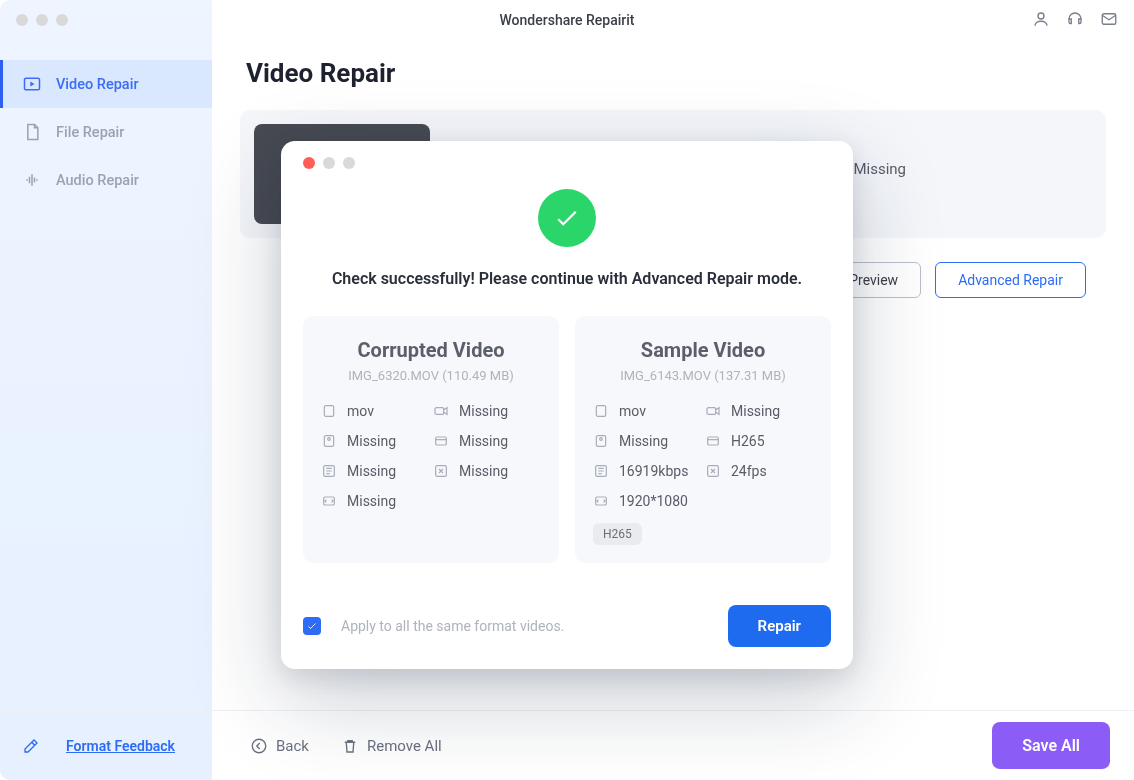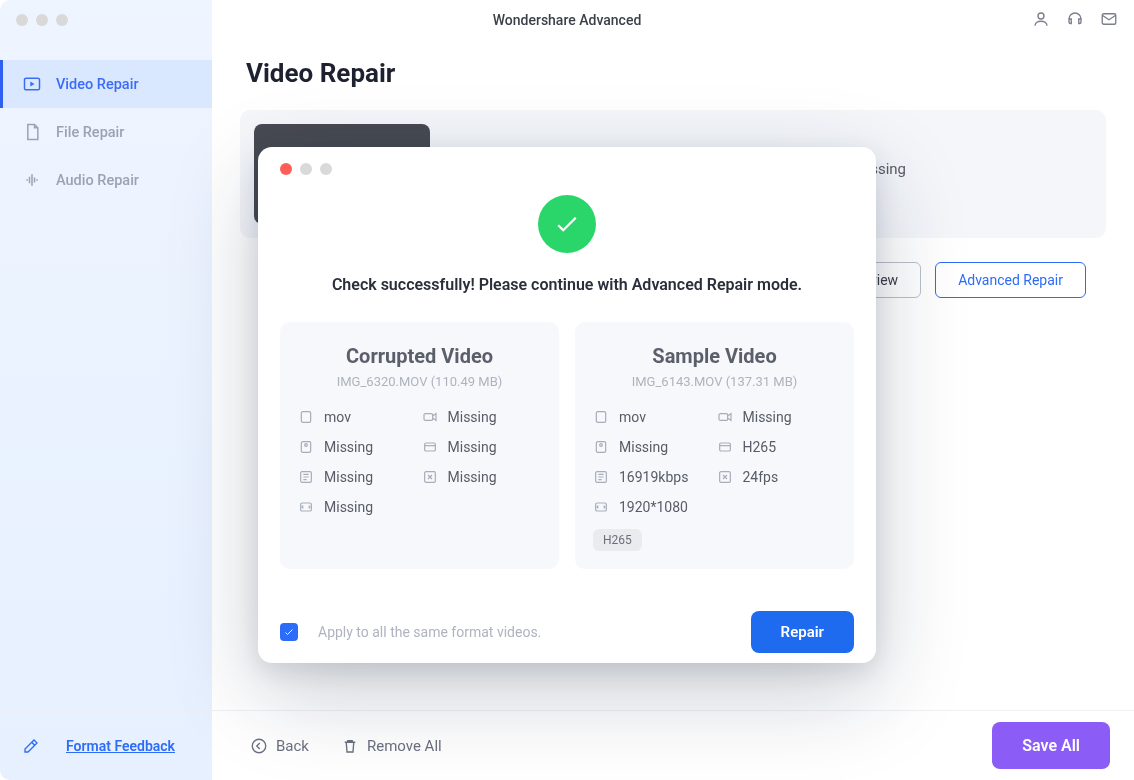--- a/index.html
+++ b/index.html
@@ -33,21 +33,21 @@
 
 
 .bottom { position: absolute; left: 0; right: 0; bottom: 0; height: 70px; border-top: 1px solid #eef0f4; display: flex; align-items: center; padding: 0 24px; }
 .format-feedback { position: absolute; left: 22px; display: flex; align-items: center; gap: 26px; color: #2d6cf6; font-size: 14px; font-weight: 600; text-decoration: underline; cursor: pointer; }
 .bottom-actions { margin-left: 226px; display: flex; align-items: center; gap: 32px; color: #6b7180; font-size: 15px; }
 .bottom-actions > div { display: flex; align-items: center; gap: 8px; cursor: pointer; }
 .save-all { margin-left: auto; background: #8b5cf6; color: #fff; border: none; border-radius: 8px; padding: 14px 30px; font-size: 16px; font-weight: 600; cursor: pointer; text-align: center; }
 
 
 .overlay { position: absolute; inset: 0; display: flex; align-items: center; justify-content: center; z-index: 50;}
-.modal { width: 618px; background: #fff; border-radius: 14px; box-shadow: 0 30px 90px rgba(20,30,60,.22), 0 8px 24px rgba(20,30,60,.12); padding: 16px 22px 10px 22px; position: relative; margin-top: 30px;}
+.modal { width: 572px; background: #fff; border-radius: 14px; box-shadow: 0 30px 90px rgba(20,30,60,.22), 0 8px 24px rgba(20,30,60,.12); padding: 16px 22px 22px 22px; position: relative; margin-top: 30px;}
 .modal .traffic { position: static; margin-bottom: 20px; }
 .modal .traffic span:first-child { background: #ff5e57; }
 .success-icon { width: 58px; height: 58px; background: #2ad66a; border-radius: 50%; margin: 14px auto 22px auto; display: flex; align-items: center; justify-content: center; color: #fff; }
 .check-msg { text-align: center; font-size: 16px; font-weight: 600; color: #2b2f3a; margin-bottom: 28px; }
 
 .panels { display: flex; gap: 16px; }
 .panel { flex: 1; background: #f7f8fb; border-radius: 10px; padding: 22px 18px 18px 18px; }
 .panel-title { text-align: center; font-size: 20px; color: #5a5f6b; font-weight: 700; }
 .panel-sub { text-align: center; font-size: 13px; color: #aeb3be; margin: 6px 0 20px 0; }
 .grid { display: grid; grid-template-columns: 1fr 1fr; row-gap: 14px; column-gap: 4px; }
@@ -64,21 +64,21 @@
 </style>
 </head>
 <body>
 
 <div class="traffic">
   <span></span>
   <span></span>
   <span></span>
 </div>
 
-<div class="app-title">Wondershare Advanced</div>
+<div class="app-title">Wondershare Repairit</div>
 
 <div class="header-icons">
   <svg width="18" height="18" viewBox="0 0 24 24">
       <circle cx="12" cy="8" r="4"></circle>
       <path d="M4 21c0-4 4-6 8-6s8 2 8 6"></path>
     </svg>
   <svg width="18" height="18" viewBox="0 0 24 24">
       <path d="M4 12a8 8 0 0 1 16 0"></path>
       <path d="M4 12v4a2 2 0 0 0 2 2h1v-6H4zM20 12v4a2 2 0 0 1-2 2h-1v-6h3z"></path>
     </svg>

